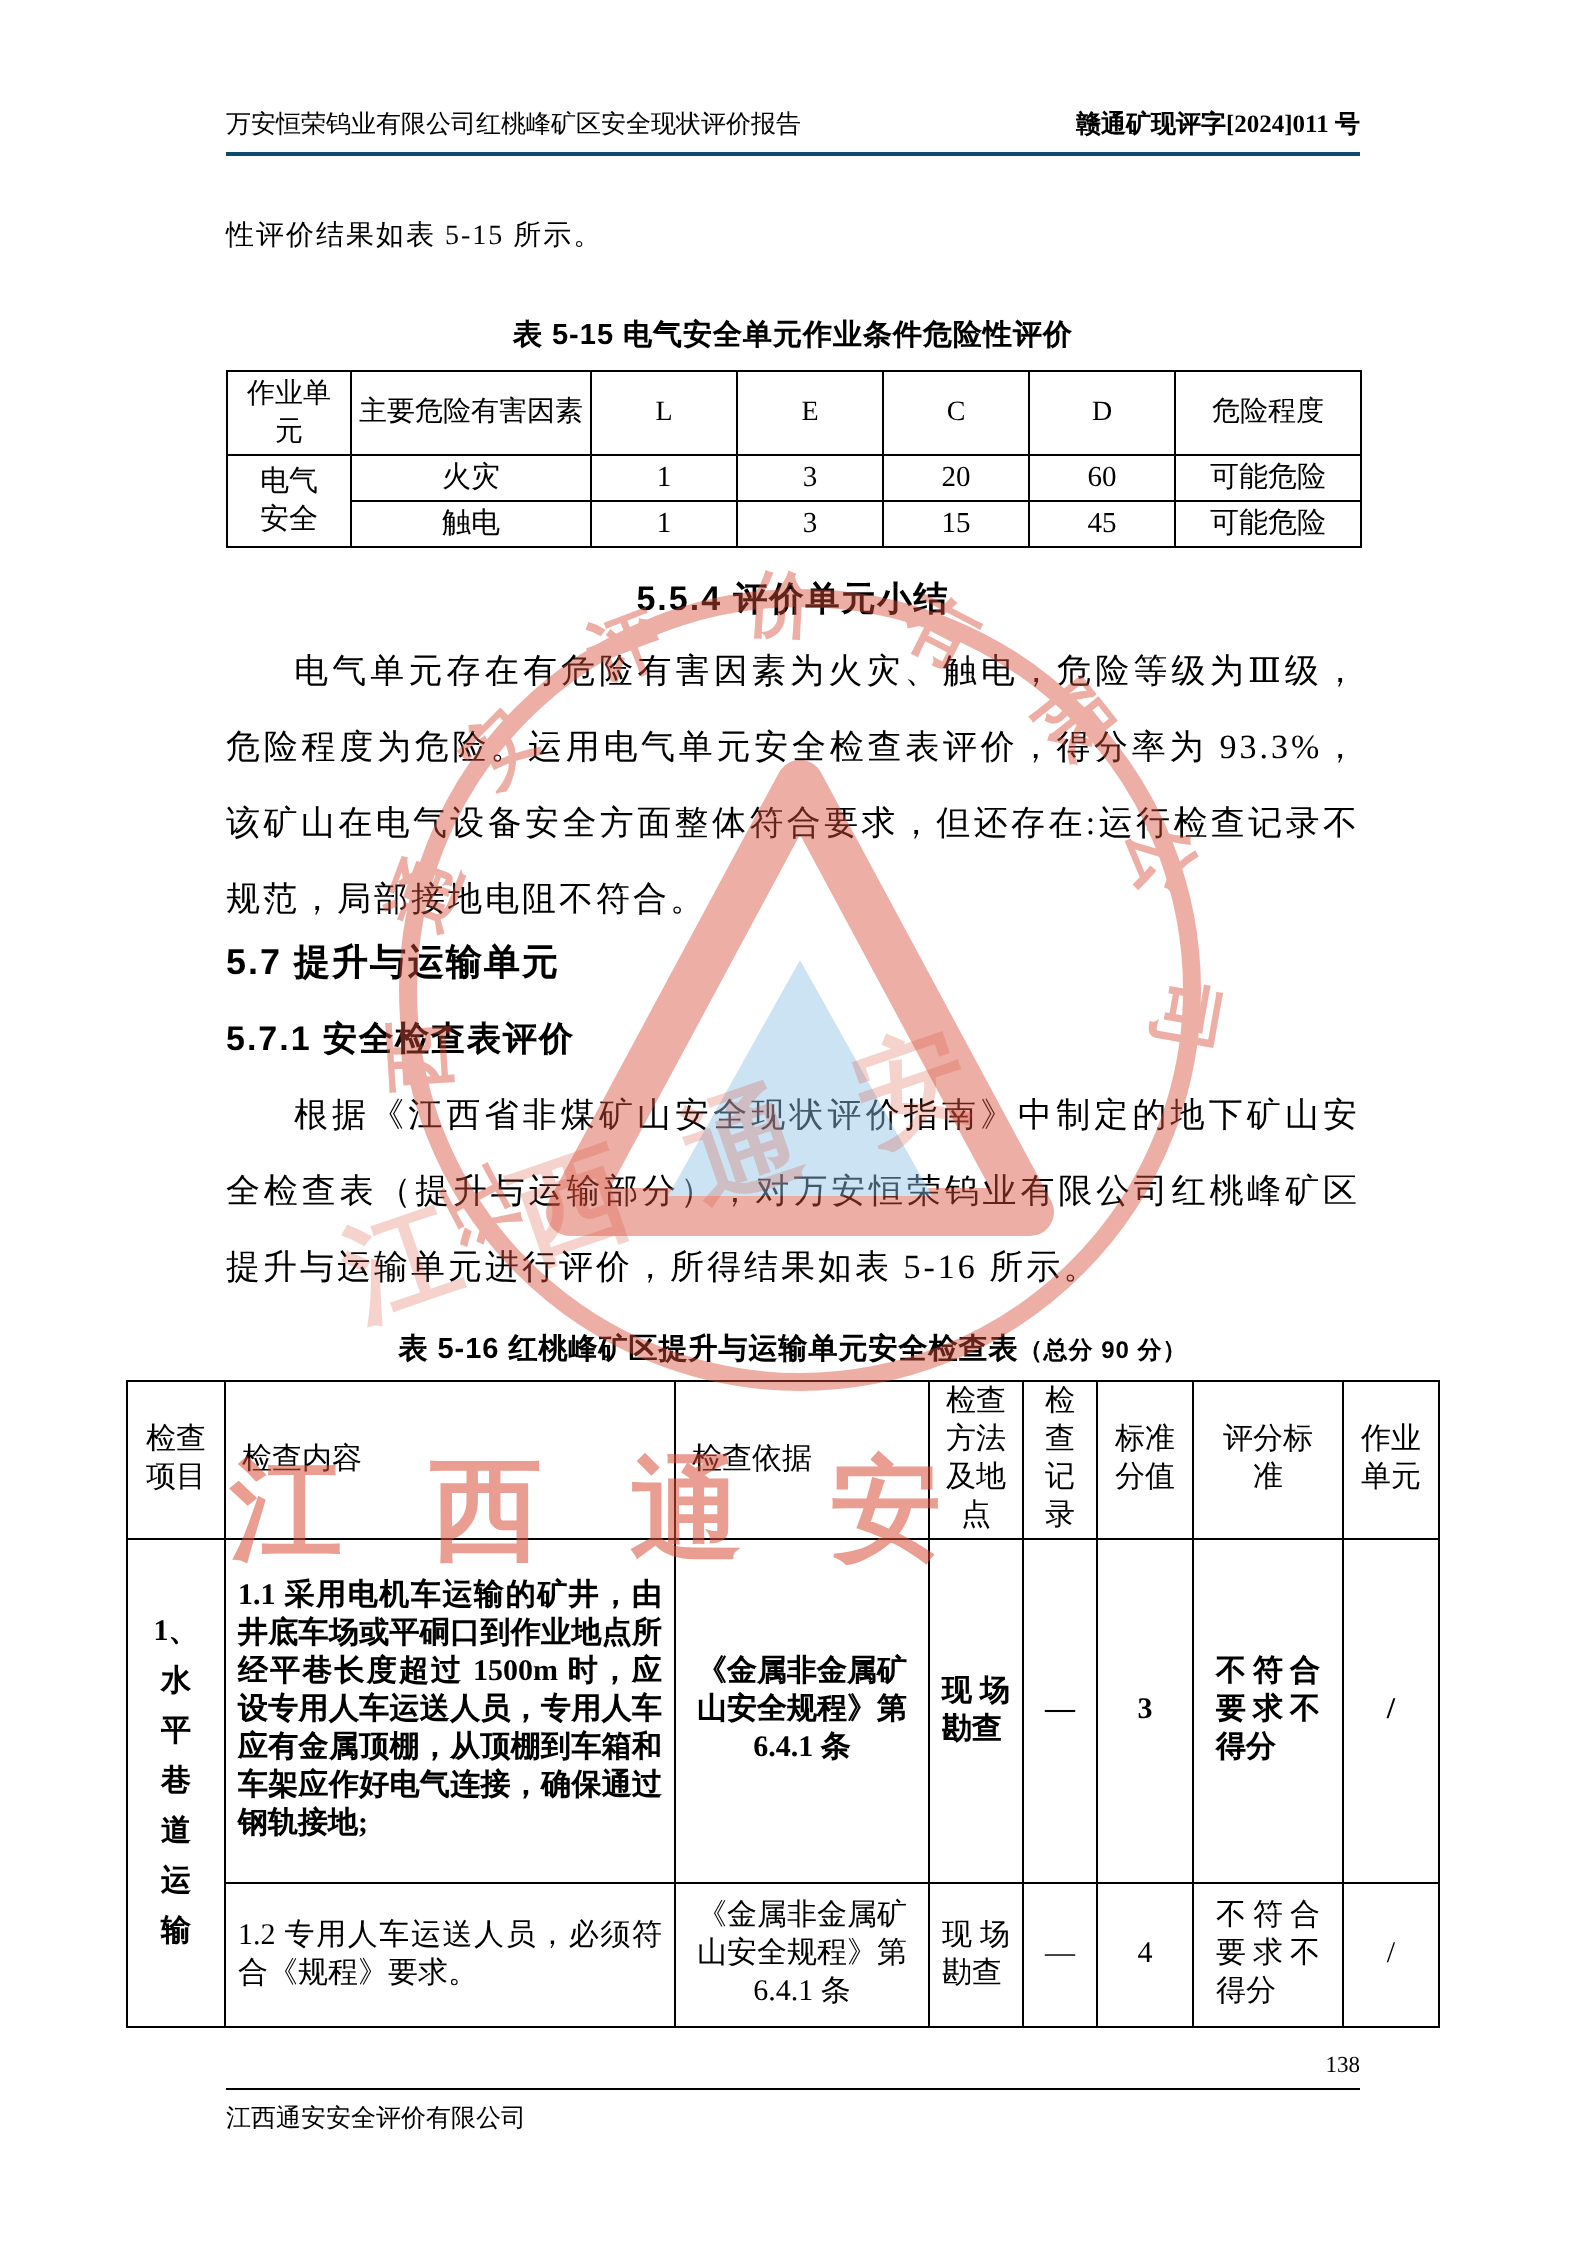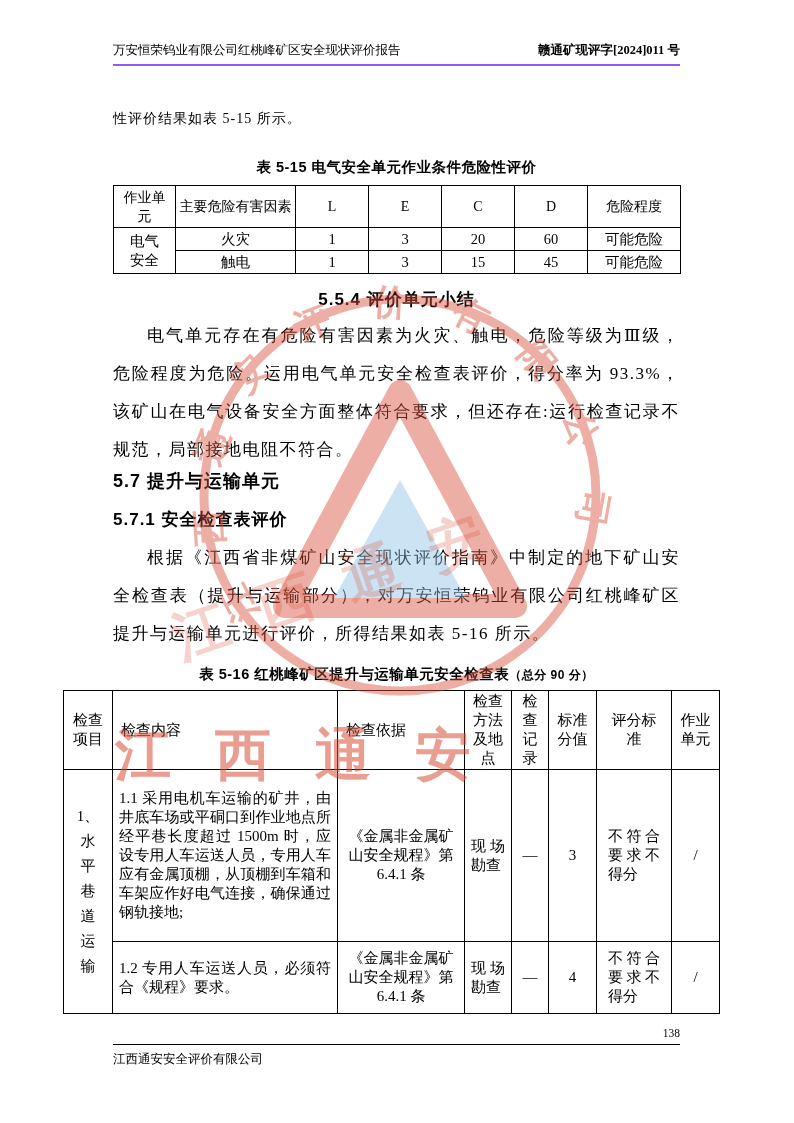--- a/index.html
+++ b/index.html
@@ -9,24 +9,24 @@
     width: 794px; height: 1123px;
     margin: 0 auto;
     background: #fff;
     color: #000;
     font-family: "Liberation Serif", "DejaVu Serif", serif;
     overflow: hidden;
   }
 
   
   .hdr {
-    position: absolute; left: 113px; top: 42px; width: 567px;
+    position: absolute; left: 113px; top: 54px; width: 567px;
     display: flex; justify-content: space-between; align-items: flex-end;
     font-size: 12.5px; padding-bottom: 5px;
-    border-bottom: 2px solid #8b5cf6;
+    border-bottom: 2px solid #0c4a6e;
   }
   .hdr .hdr-right { font-weight: bold; }
 
   
   .content { position: absolute; left: 113px; top: 98px; width: 567px; }
 
   p.intro { margin: 8px 0 0; font-size: 14px; line-height: 26px; letter-spacing: 1px; }
 
   .tbl-title {
     margin-top: 26px; text-align: center;
@@ -61,21 +61,21 @@
     text-indent: 2em; text-align: justify;
   }
   h2.h57  { font-size: 18px; }
   h3.h571 { margin-top: 15px; font-size: 17px; }
   p.para2 { margin-top: 8px; font-family: Liberation Serif, serif; }
   .tbl-title.tt16 { margin-top: 12px; }
 
   .t16 { margin-top: 6px; margin-left: -50px; width: 656px; }
   .t16 td { font-size: 15px; line-height: 19px; }
   .t16 tr.hrow td { height: 74px; }
-  .t16 tr.r1 > td { height: 172px; }
+  .t16 tr.r1 > td { height: 172px; font-weight: bold; }
   .t16 tr.r2 > td { height: 72px; }
   .t16 .content-cell { text-align: justify; padding: 6px 6px; }
   .t16 .basis-cell { padding: 2px 6px; }
   .t16 .vgroup { padding: 0 10px; line-height: 25px; }
   .t16 .crit   { text-align: justify; padding: 2px 11px; }
   .t16 .method { text-align: justify; padding: 2px 6px; }
   .t16 .narrow1 { padding: 0 10px; }  
   .t16 .pad9    { padding: 0 9px;  }  
 
   

